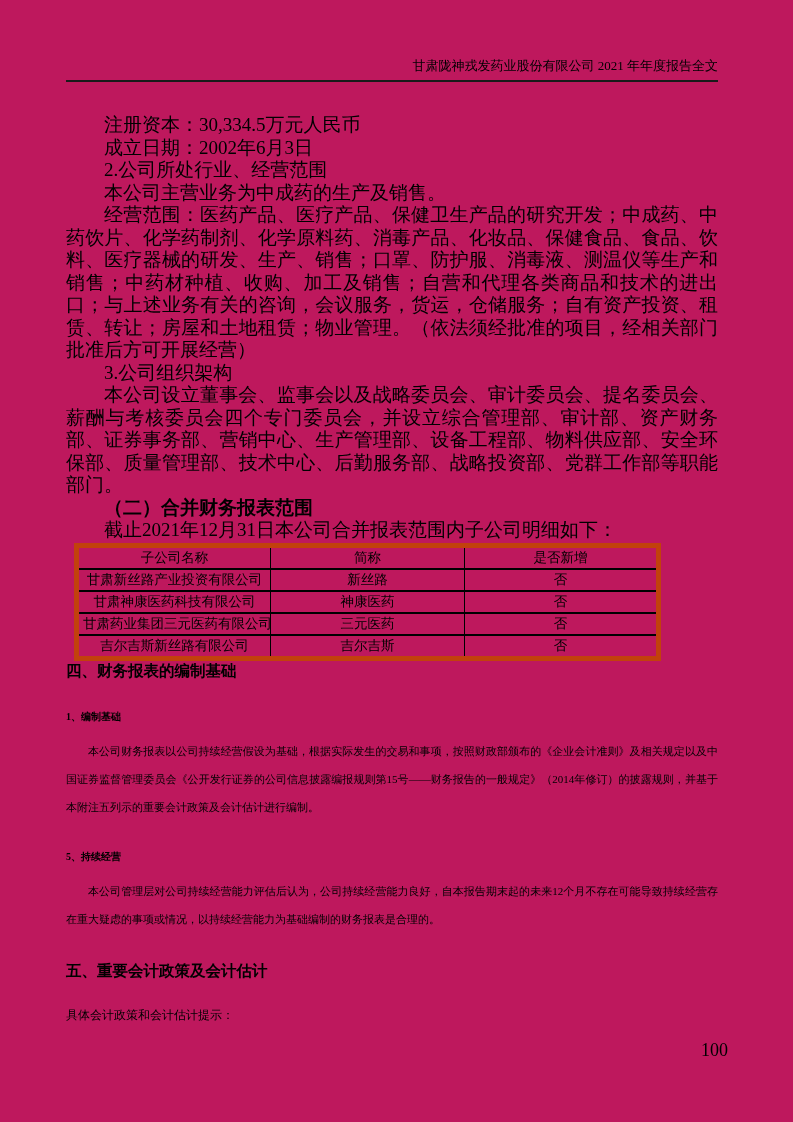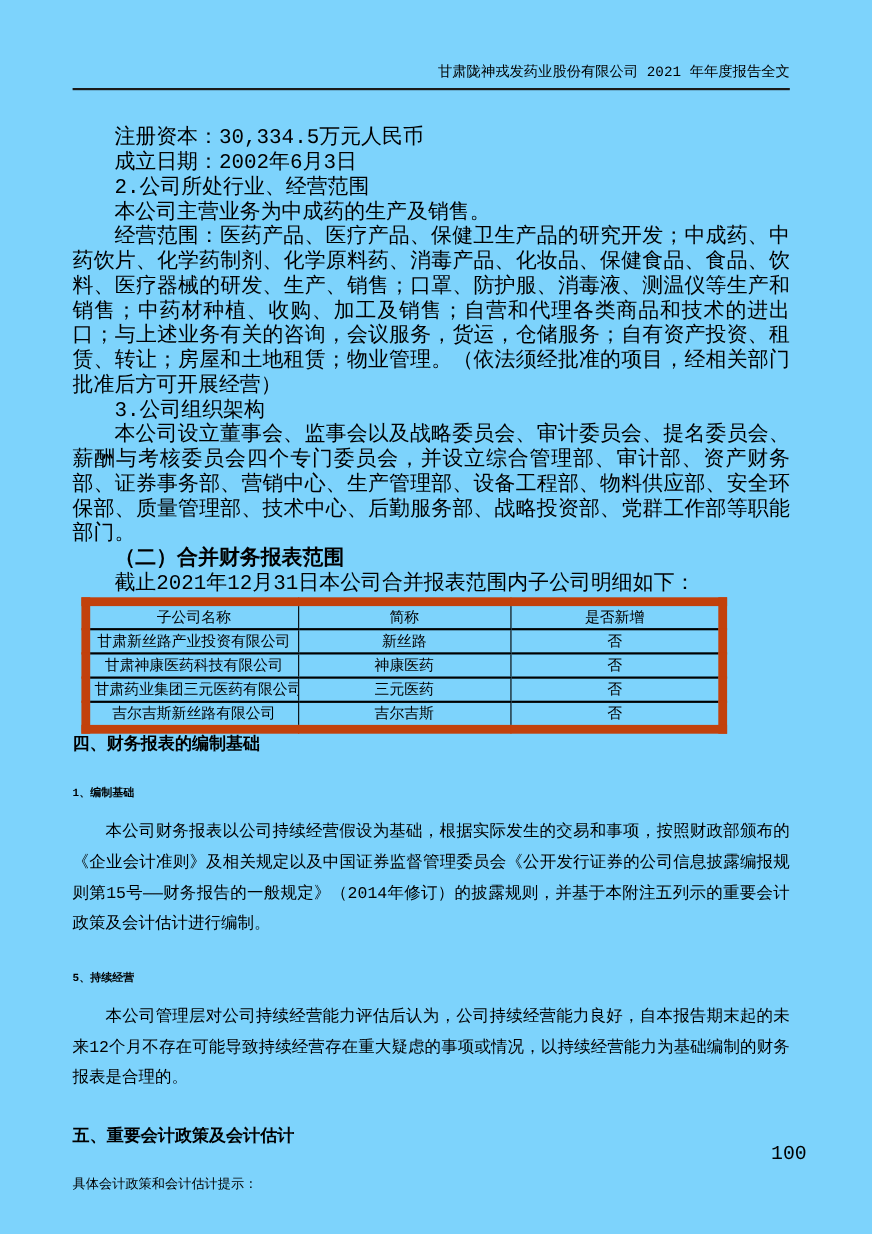--- a/index.html
+++ b/index.html
@@ -4,23 +4,23 @@
 <style>
   html, body {
     margin: 0;
     padding: 0;
     background: #ffffff;
   }
   .page {
     position: relative;
     width: 793px;
     height: 1122px;
-    background: #7dd3fc;
+    background: #be185d;
     color: #000000;
-    font-family: Liberation Mono, monospace;
+    font-family: Liberation Serif, serif;
     overflow: hidden;
     box-sizing: border-box;
   }
   .content {
     padding: 58px 75px 0 66px;
     box-sizing: border-box;
   }
   
   .doc-header {
     text-align: right;
@@ -45,21 +45,21 @@
   .bold { font-weight: bold; }
   
   table.subs {
     border-collapse: collapse;
     margin-left: 8px;
     margin-top: 1px;
     table-layout: fixed;
     width: 587px;
     font-size: 13.5px;
   }
-  table.subs { border: 8px solid #c2410c; }
+  table.subs { border: 5px solid #c2410c; }
   table.subs td, table.subs th {
     border: 1px solid #000;
     border-top-width: 2px;
     border-bottom-width: 2px;
     height: 20px;
     padding: 0 4px;
     font-weight: normal;
     overflow: hidden;
     white-space: nowrap;
   }
@@ -76,21 +76,21 @@
   }
   .title-four { }
   .title-five { margin-top: 26px; }
   .sub-title {
     font-size: 10px;
     font-weight: bold;
     line-height: 20px;
     margin: 26px 0 0 0;
   }
   .loose-para {
-    font-size: 15px;
+    font-size: 11px;
     line-height: 28px;
     text-align: justify;
     text-indent: 2em;
     margin: 10px 0 0 0;
   }
   .note-line {
     font-size: 12px;
     line-height: 16px;
     margin: 26px 0 0 0;
   }

